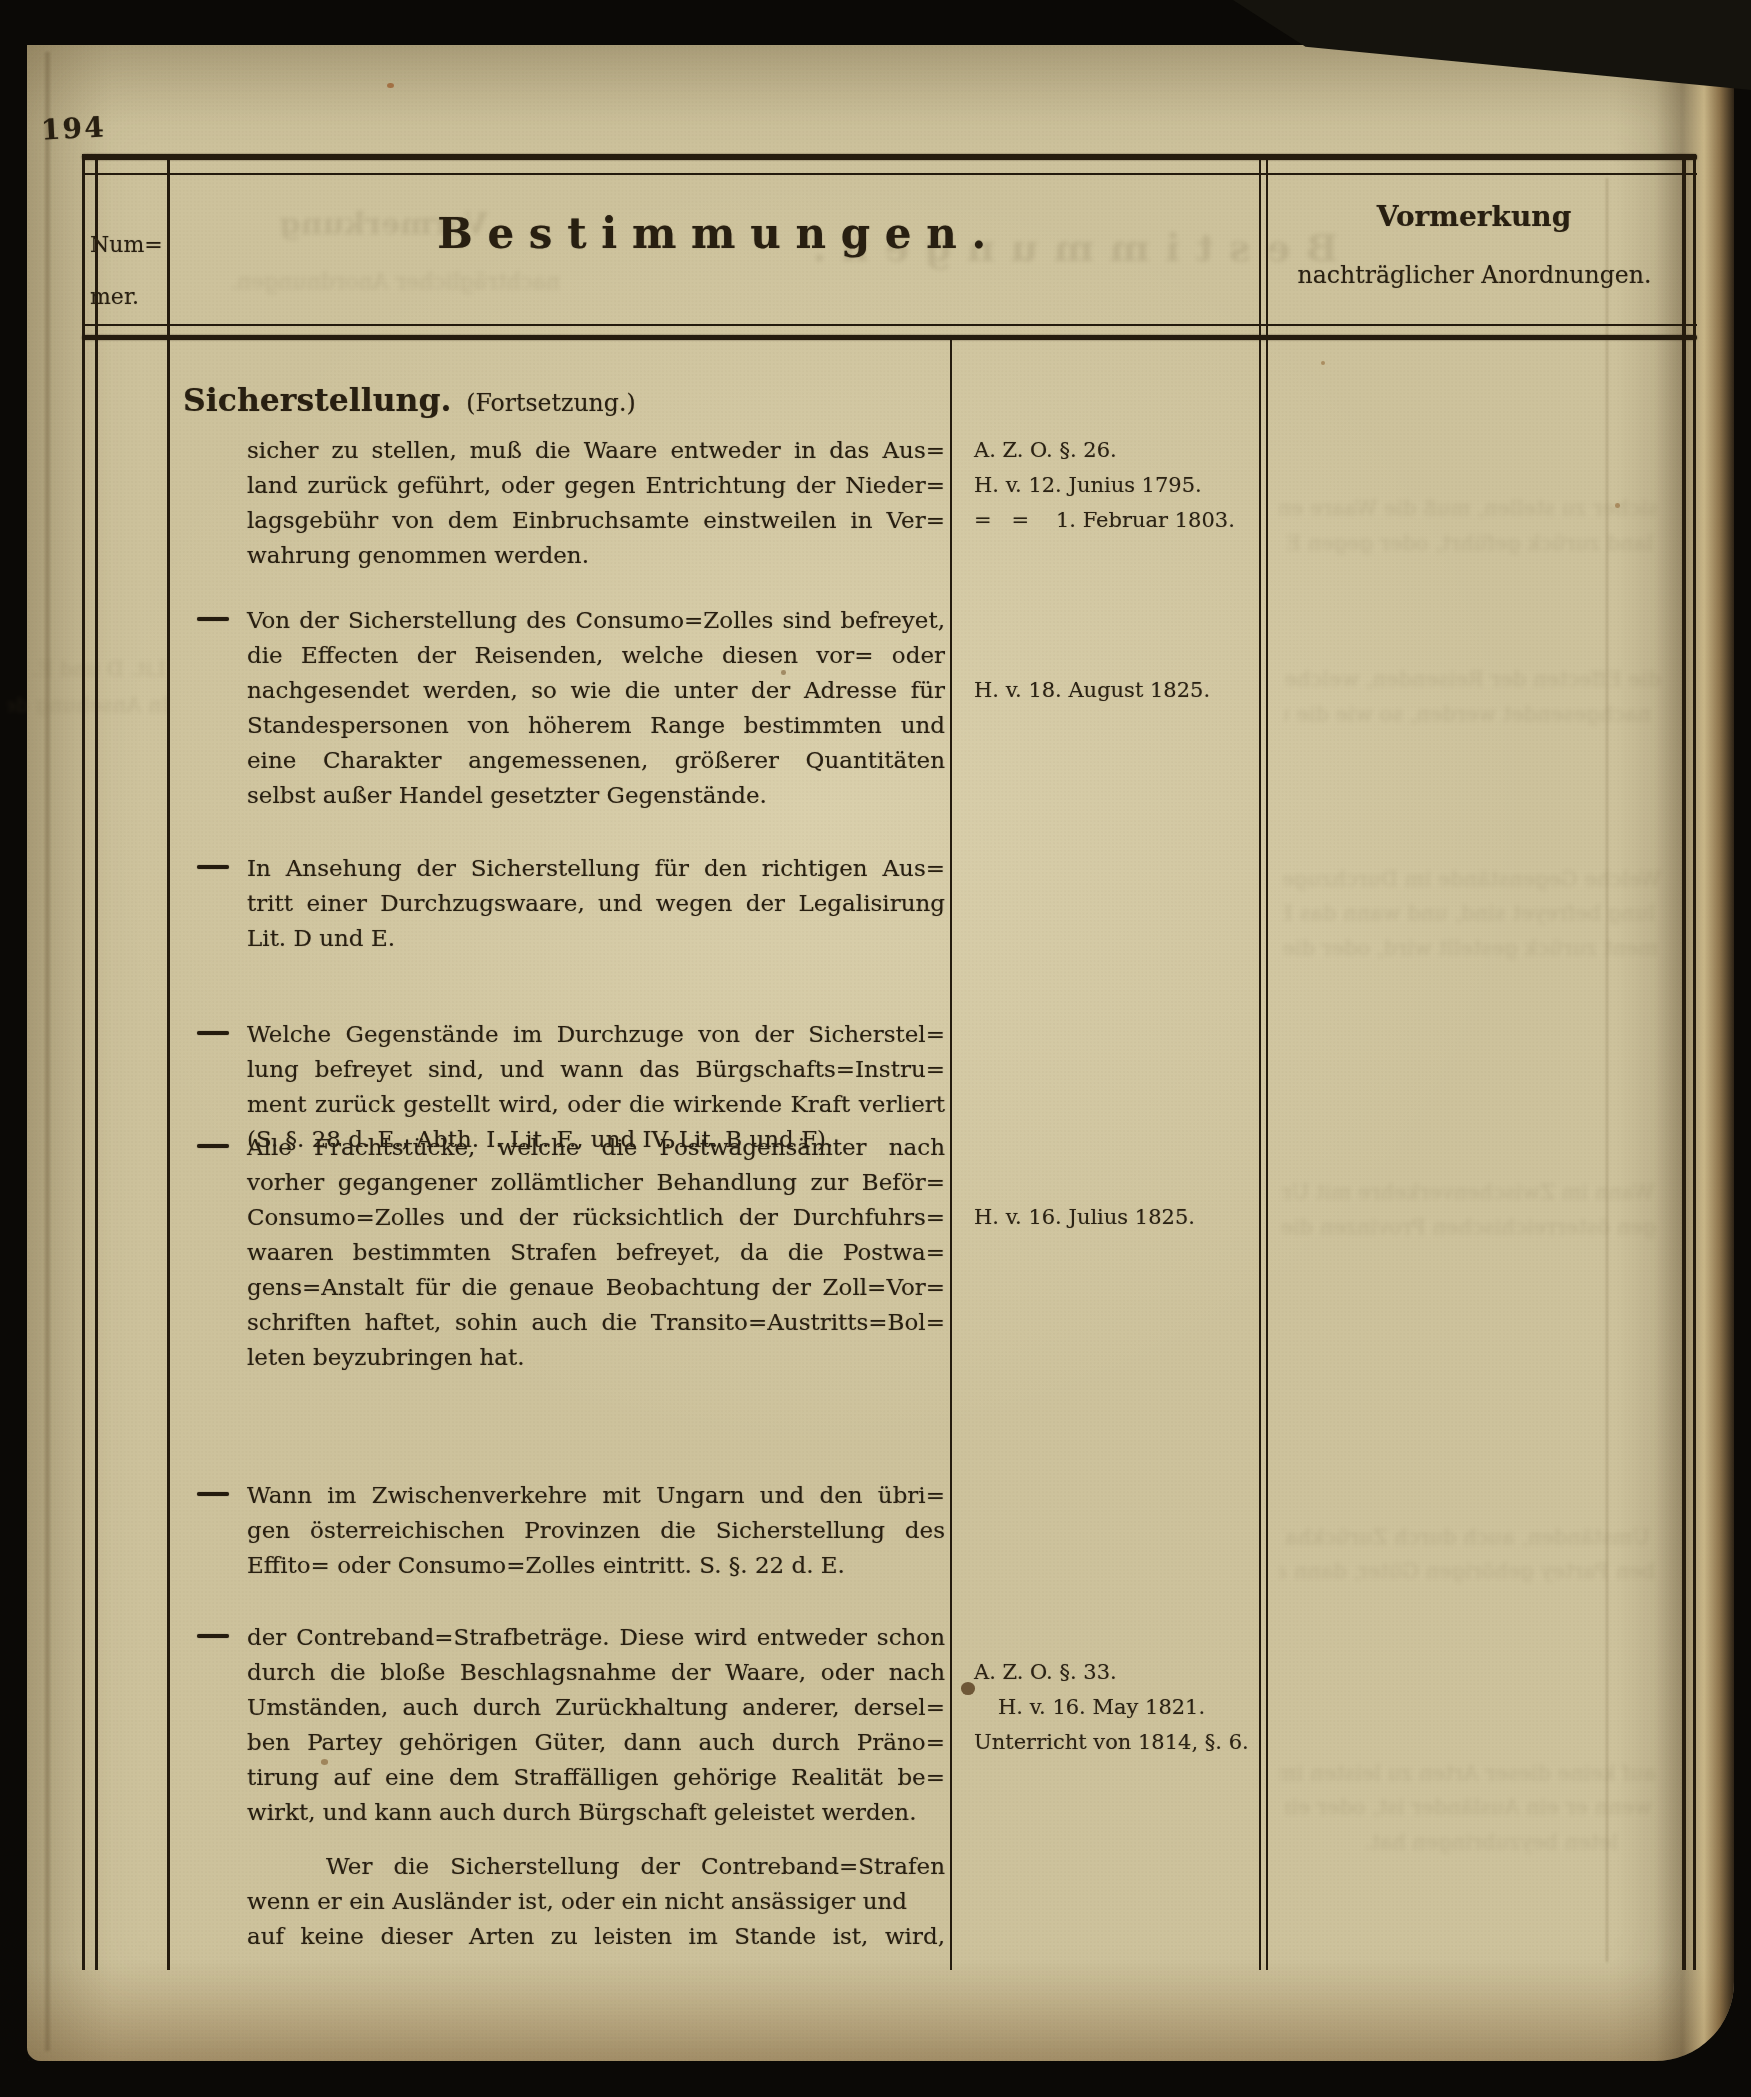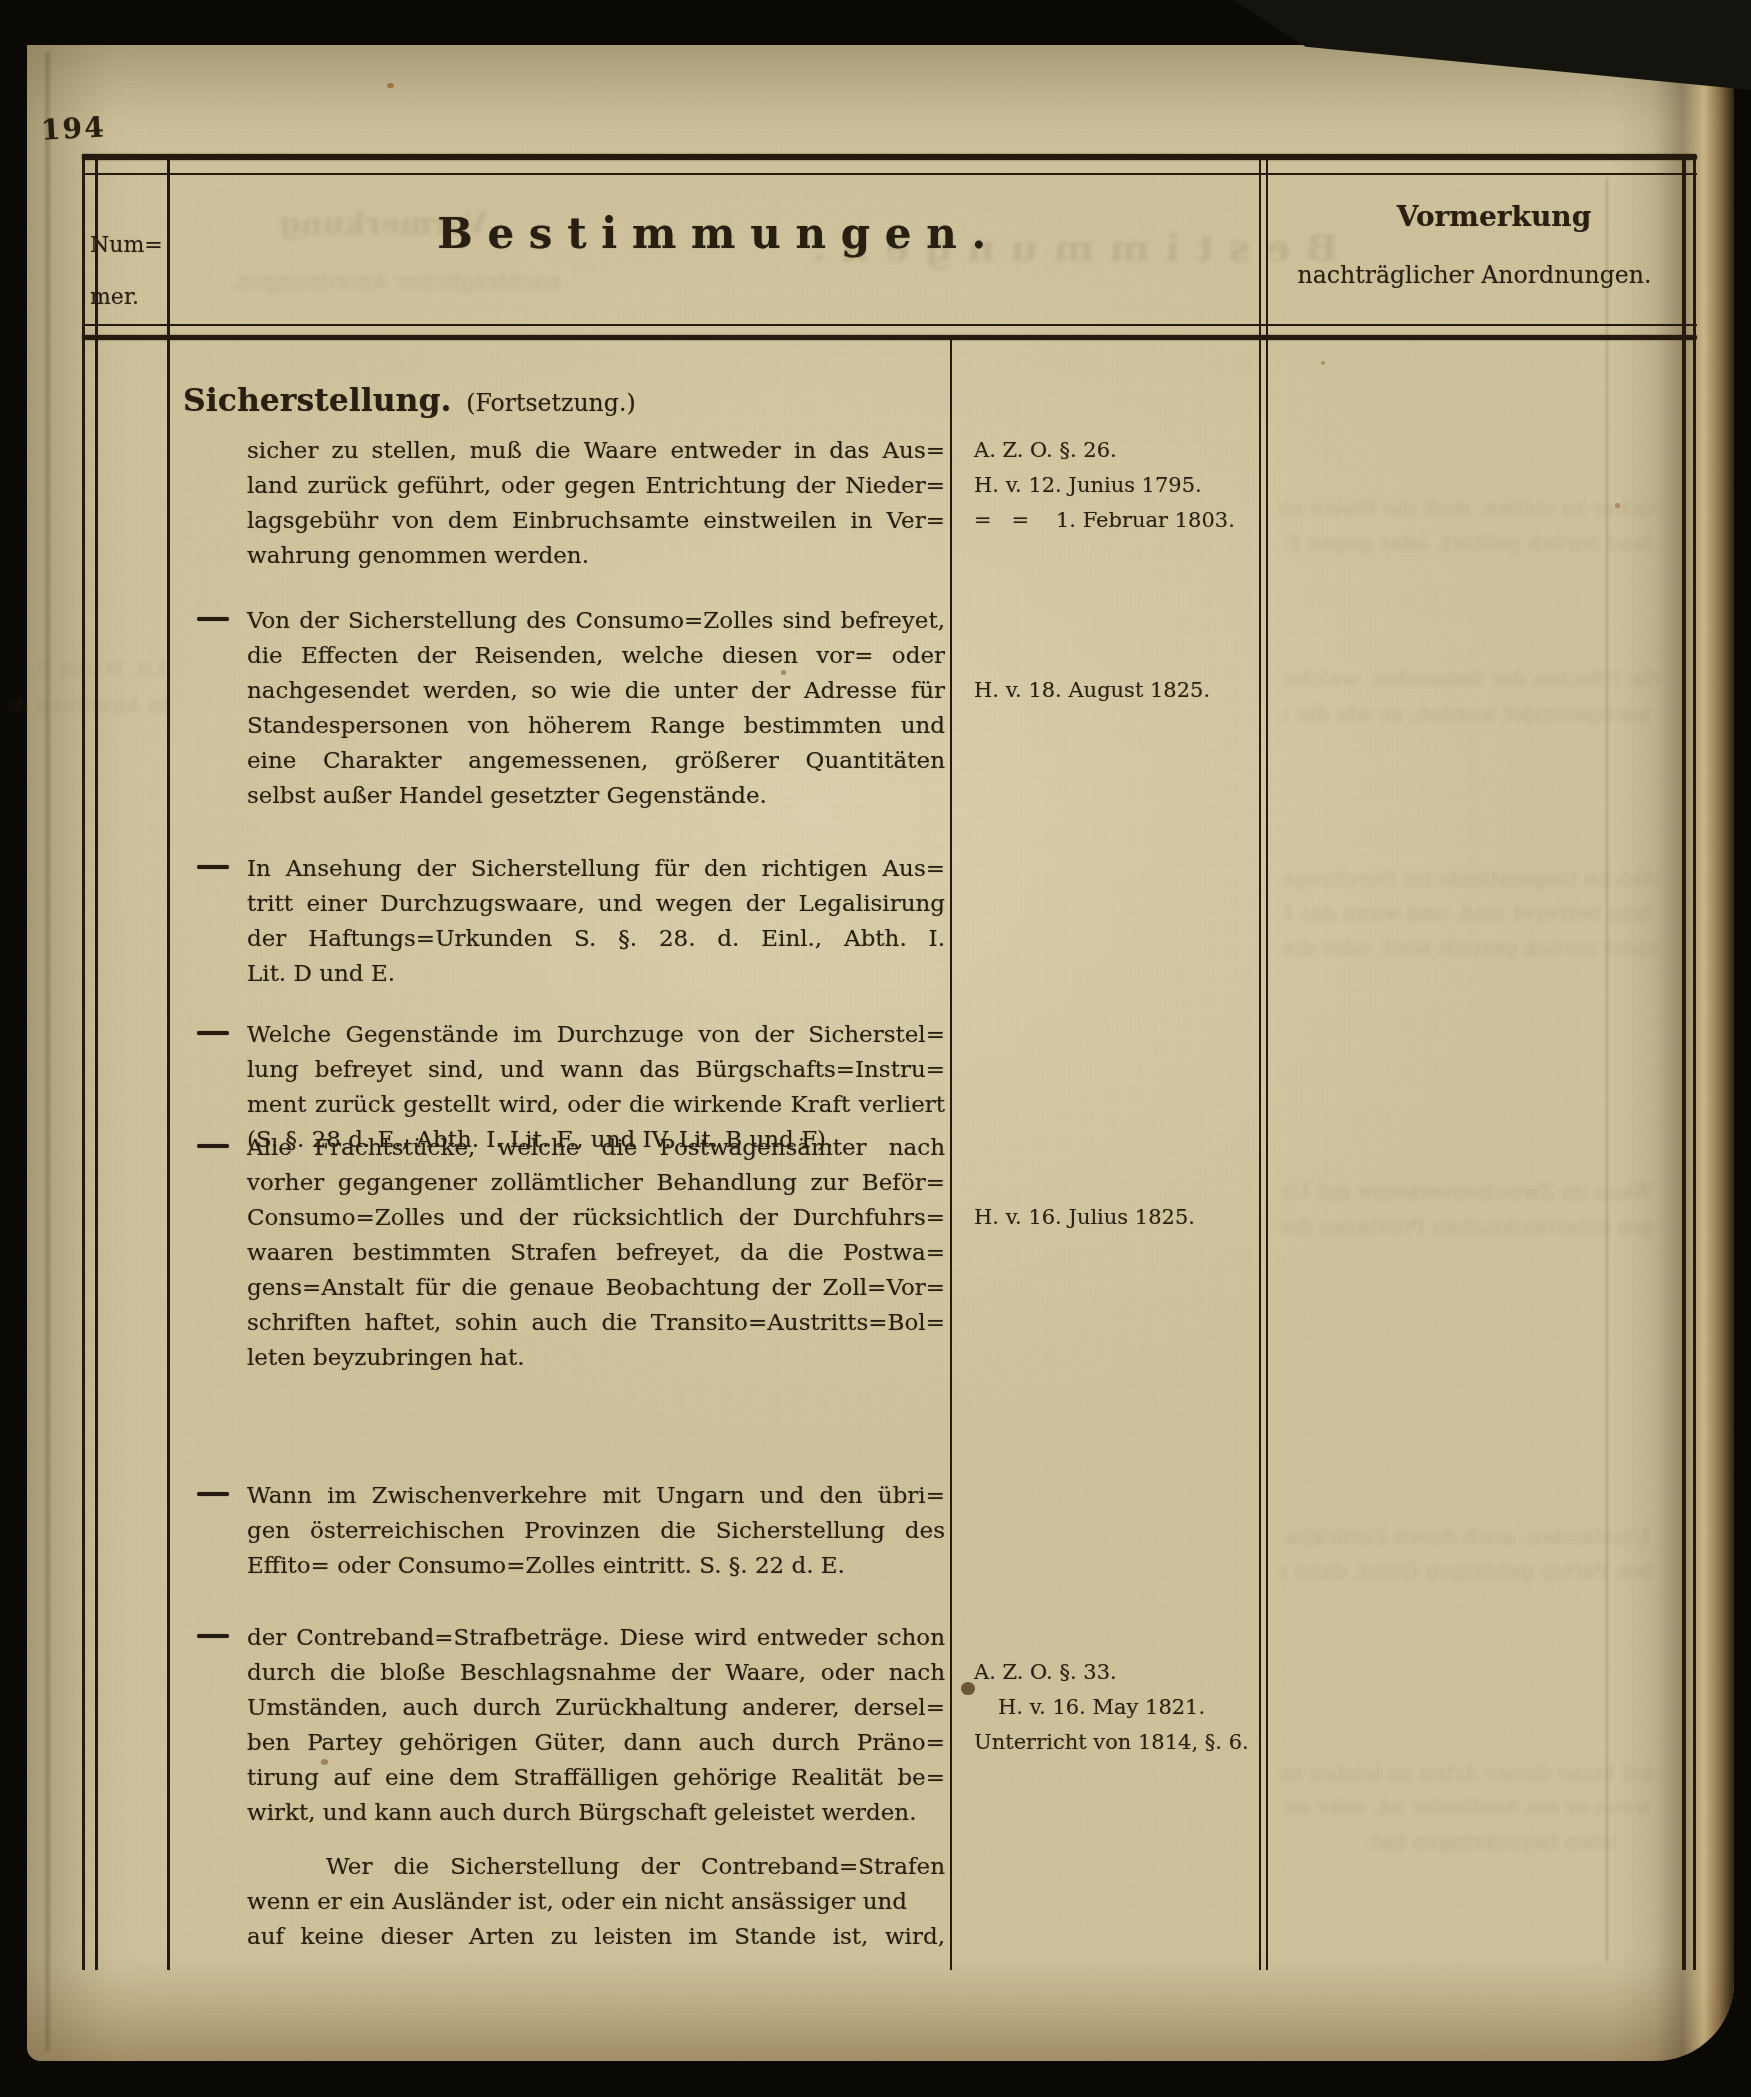--- a/index.html
+++ b/index.html
@@ -32,21 +32,21 @@
   .rule{position:absolute;background:#241b0e;}
   .rule.soft{box-shadow:0 0 1.6px rgba(36,27,14,.8);}
   
   .fr-text{color:#281f11;text-shadow:0 0 1px rgba(40,31,17,0.45);}
   #page-number{position:absolute;left:41px;top:112px;font-size:28px;font-weight:bold;
                transform:rotate(-3deg);letter-spacing:2.1px;}
   #nummer-cell{position:absolute;left:90px;top:219px;width:84px;font-size:22px;line-height:52px;}
   #bestimmungen-cell{position:absolute;left:178px;top:209px;width:1082px;text-align:center;
                font-size:42px;font-weight:bold;letter-spacing:14.7px;}
   #vormerkung-cell-1{position:absolute;left:1267px;top:200px;width:414px;text-align:center;
-               font-size:28px;font-weight:bold;padding-left:20px;}
+               font-size:28px;font-weight:bold;}
   #vormerkung-cell-2{position:absolute;left:1259px;top:261px;width:431px;text-align:center;font-size:23.6px;}
   
   #section-heading{position:absolute;left:183px;top:381px;white-space:nowrap;}
   #section-heading .t1{font-size:31.5px;font-weight:bold;}
   #section-heading .t2{font-size:23.6px;margin-left:14.7px;}
   
   .entry{position:absolute;left:247px;width:1010px;}
   .e0{top:433px}.e1{top:603px}.e2{top:851px}.e3{top:1017px}
   .e4{top:1130px}.e5{top:1478px}.e6{top:1620px}.e7{top:1849px}
   .entry-text{position:relative;width:698px;font-size:23px;line-height:35px;
@@ -162,21 +162,20 @@
           <div class="tline last">selbst außer Handel gesetzter Gegenstände.</div>
         </div>
         <div class="entry-refs">
           <div class="ref" style="top: 71px;">H. v. 18. August 1825.</div>
         </div>
       </div>
       <div class="entry e2 dashed">
         <div class="entry-text">
           <div class="tline">In Ansehung der Sicherstellung für den richtigen Aus=</div>
           <div class="tline">tritt einer Durchzugswaare, und wegen der Legalisirung</div>
-          <div class="tline">der Haftungs=Urkunden S. §. 28. d. Einl., Abth. I.</div>
           <div class="tline last">Lit. D und E.</div>
         </div>
         <div class="entry-refs"></div>
       </div>
       <div class="entry e3 dashed">
         <div class="entry-text">
           <div class="tline">Welche Gegenstände im Durchzuge von der Sicherstel=</div>
           <div class="tline">lung befreyet sind, und wann das Bürgschafts=Instru=</div>
           <div class="tline">ment zurück gestellt wird, oder die wirkende Kraft verliert</div>
           <div class="tline last">(S. §. 28 d. E., Abth. I. Lit. F., und IV. Lit. B und F).</div>

